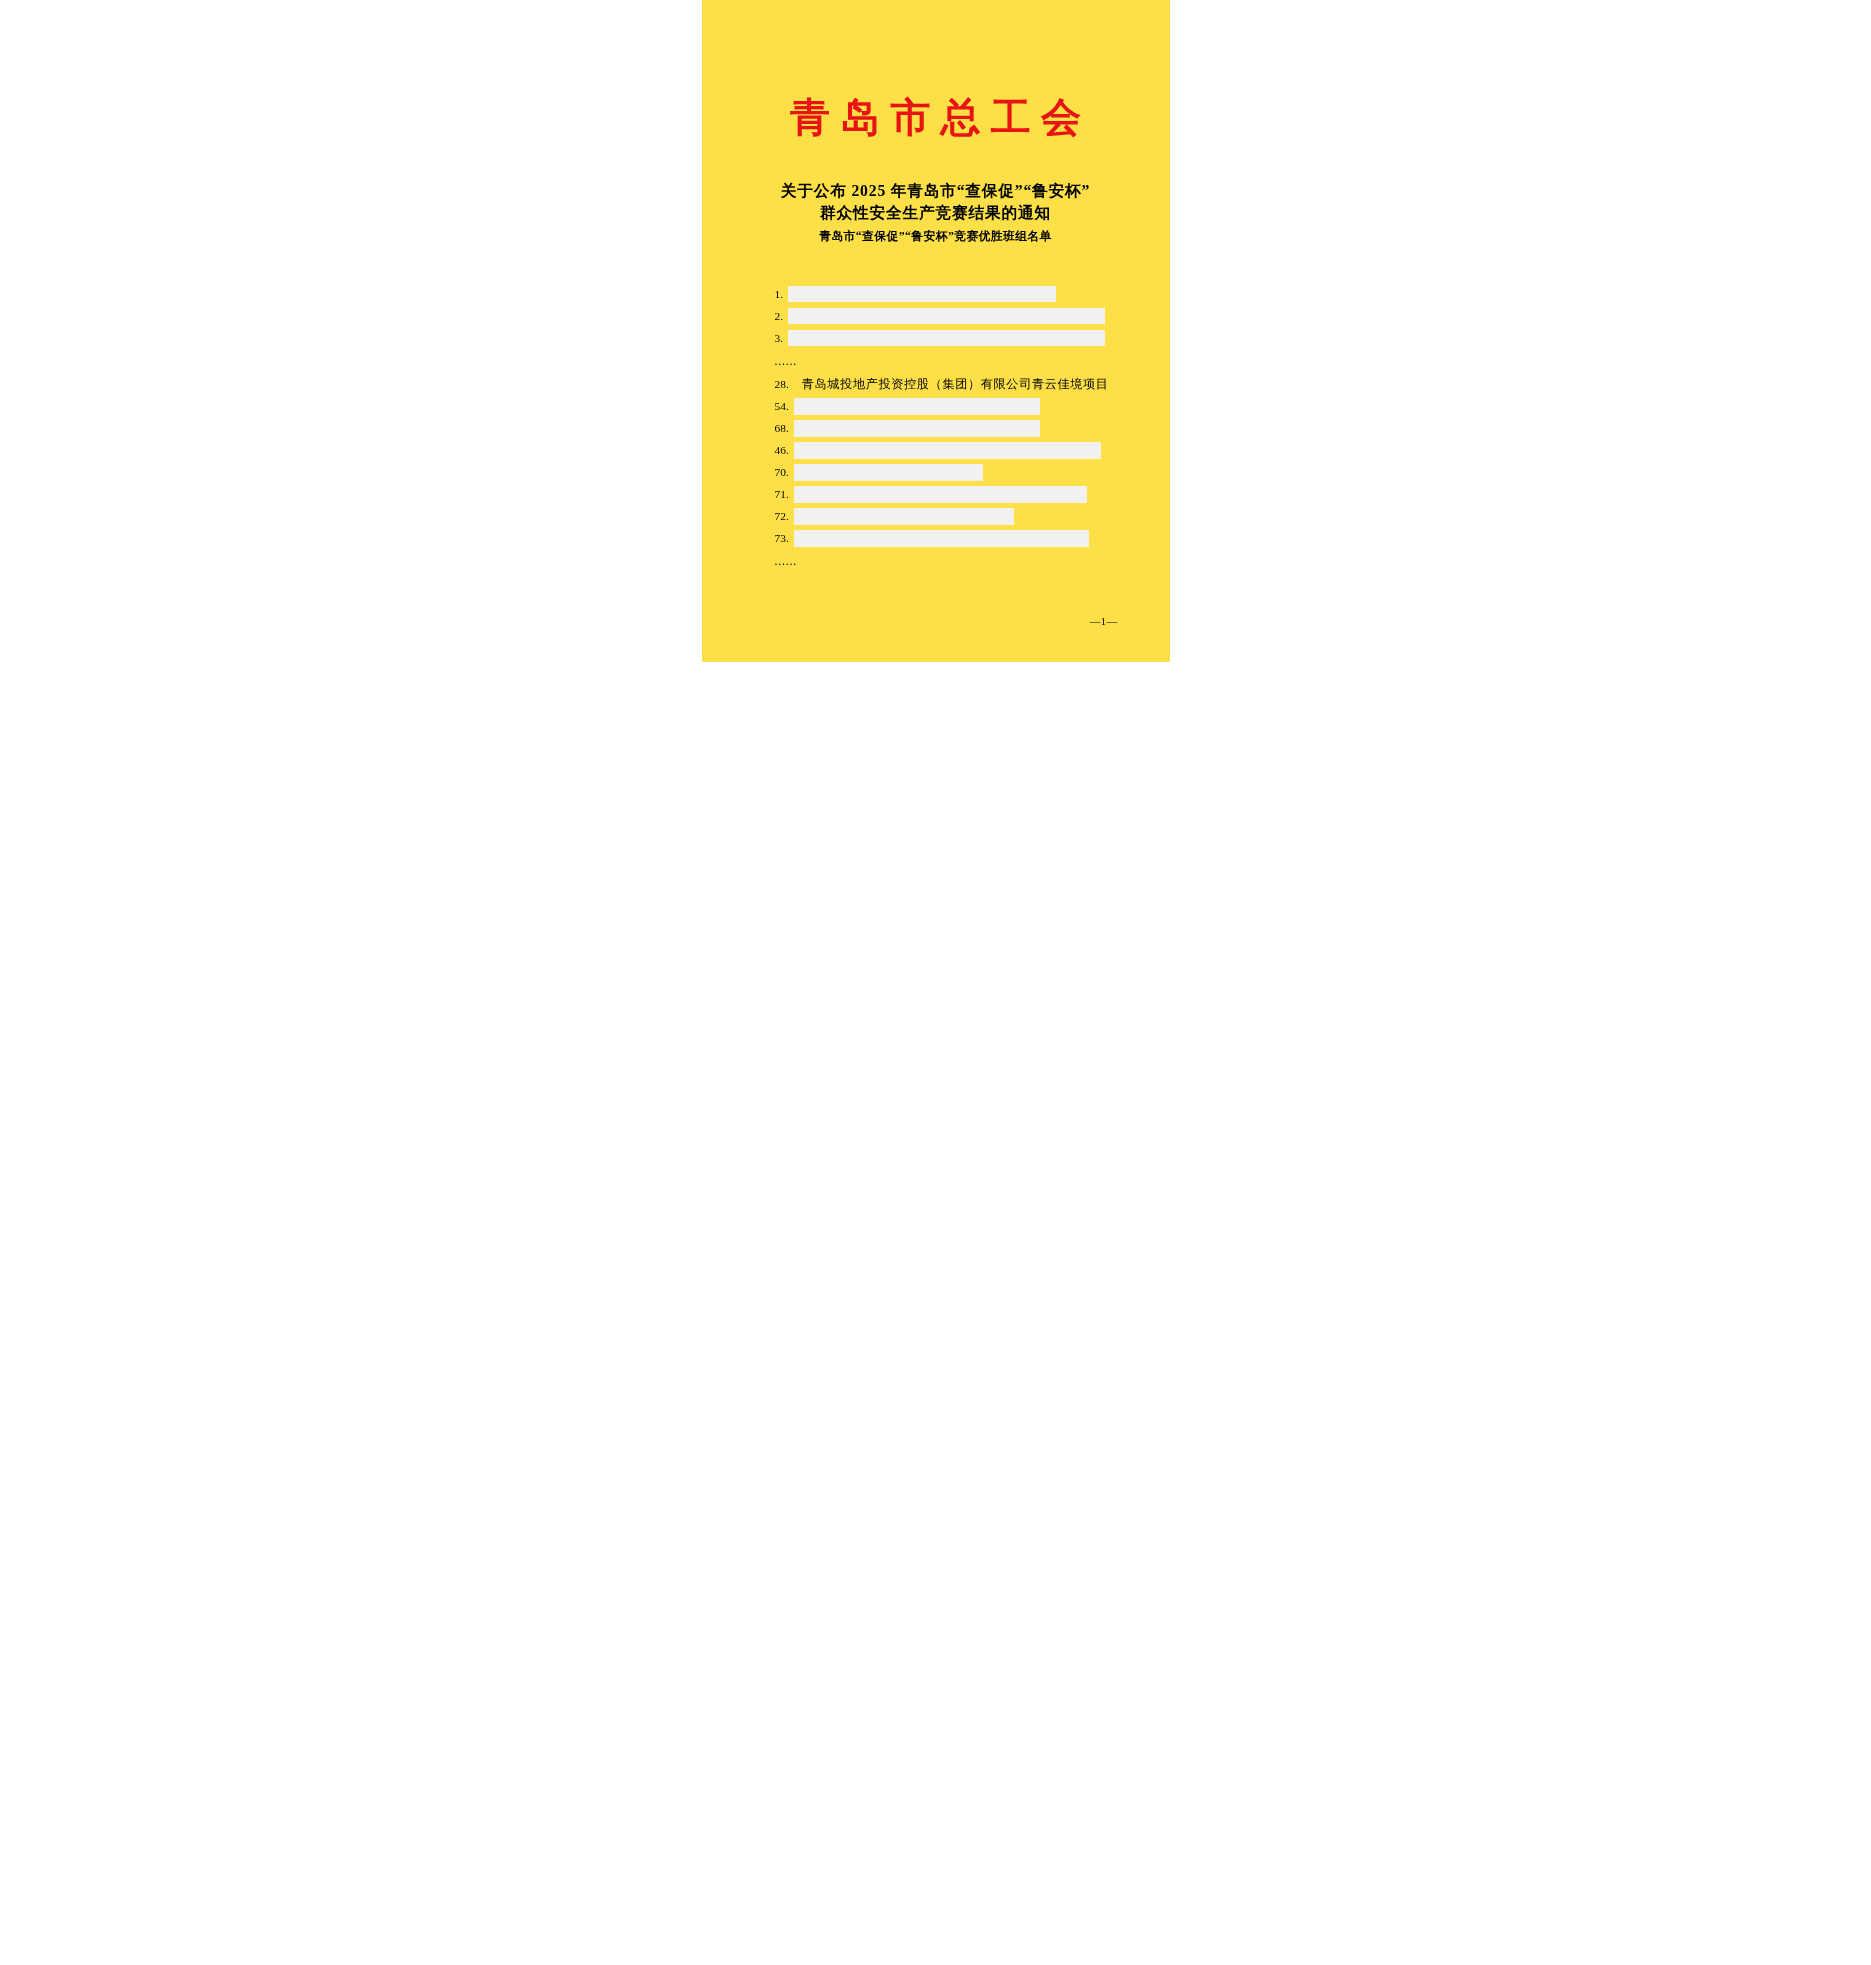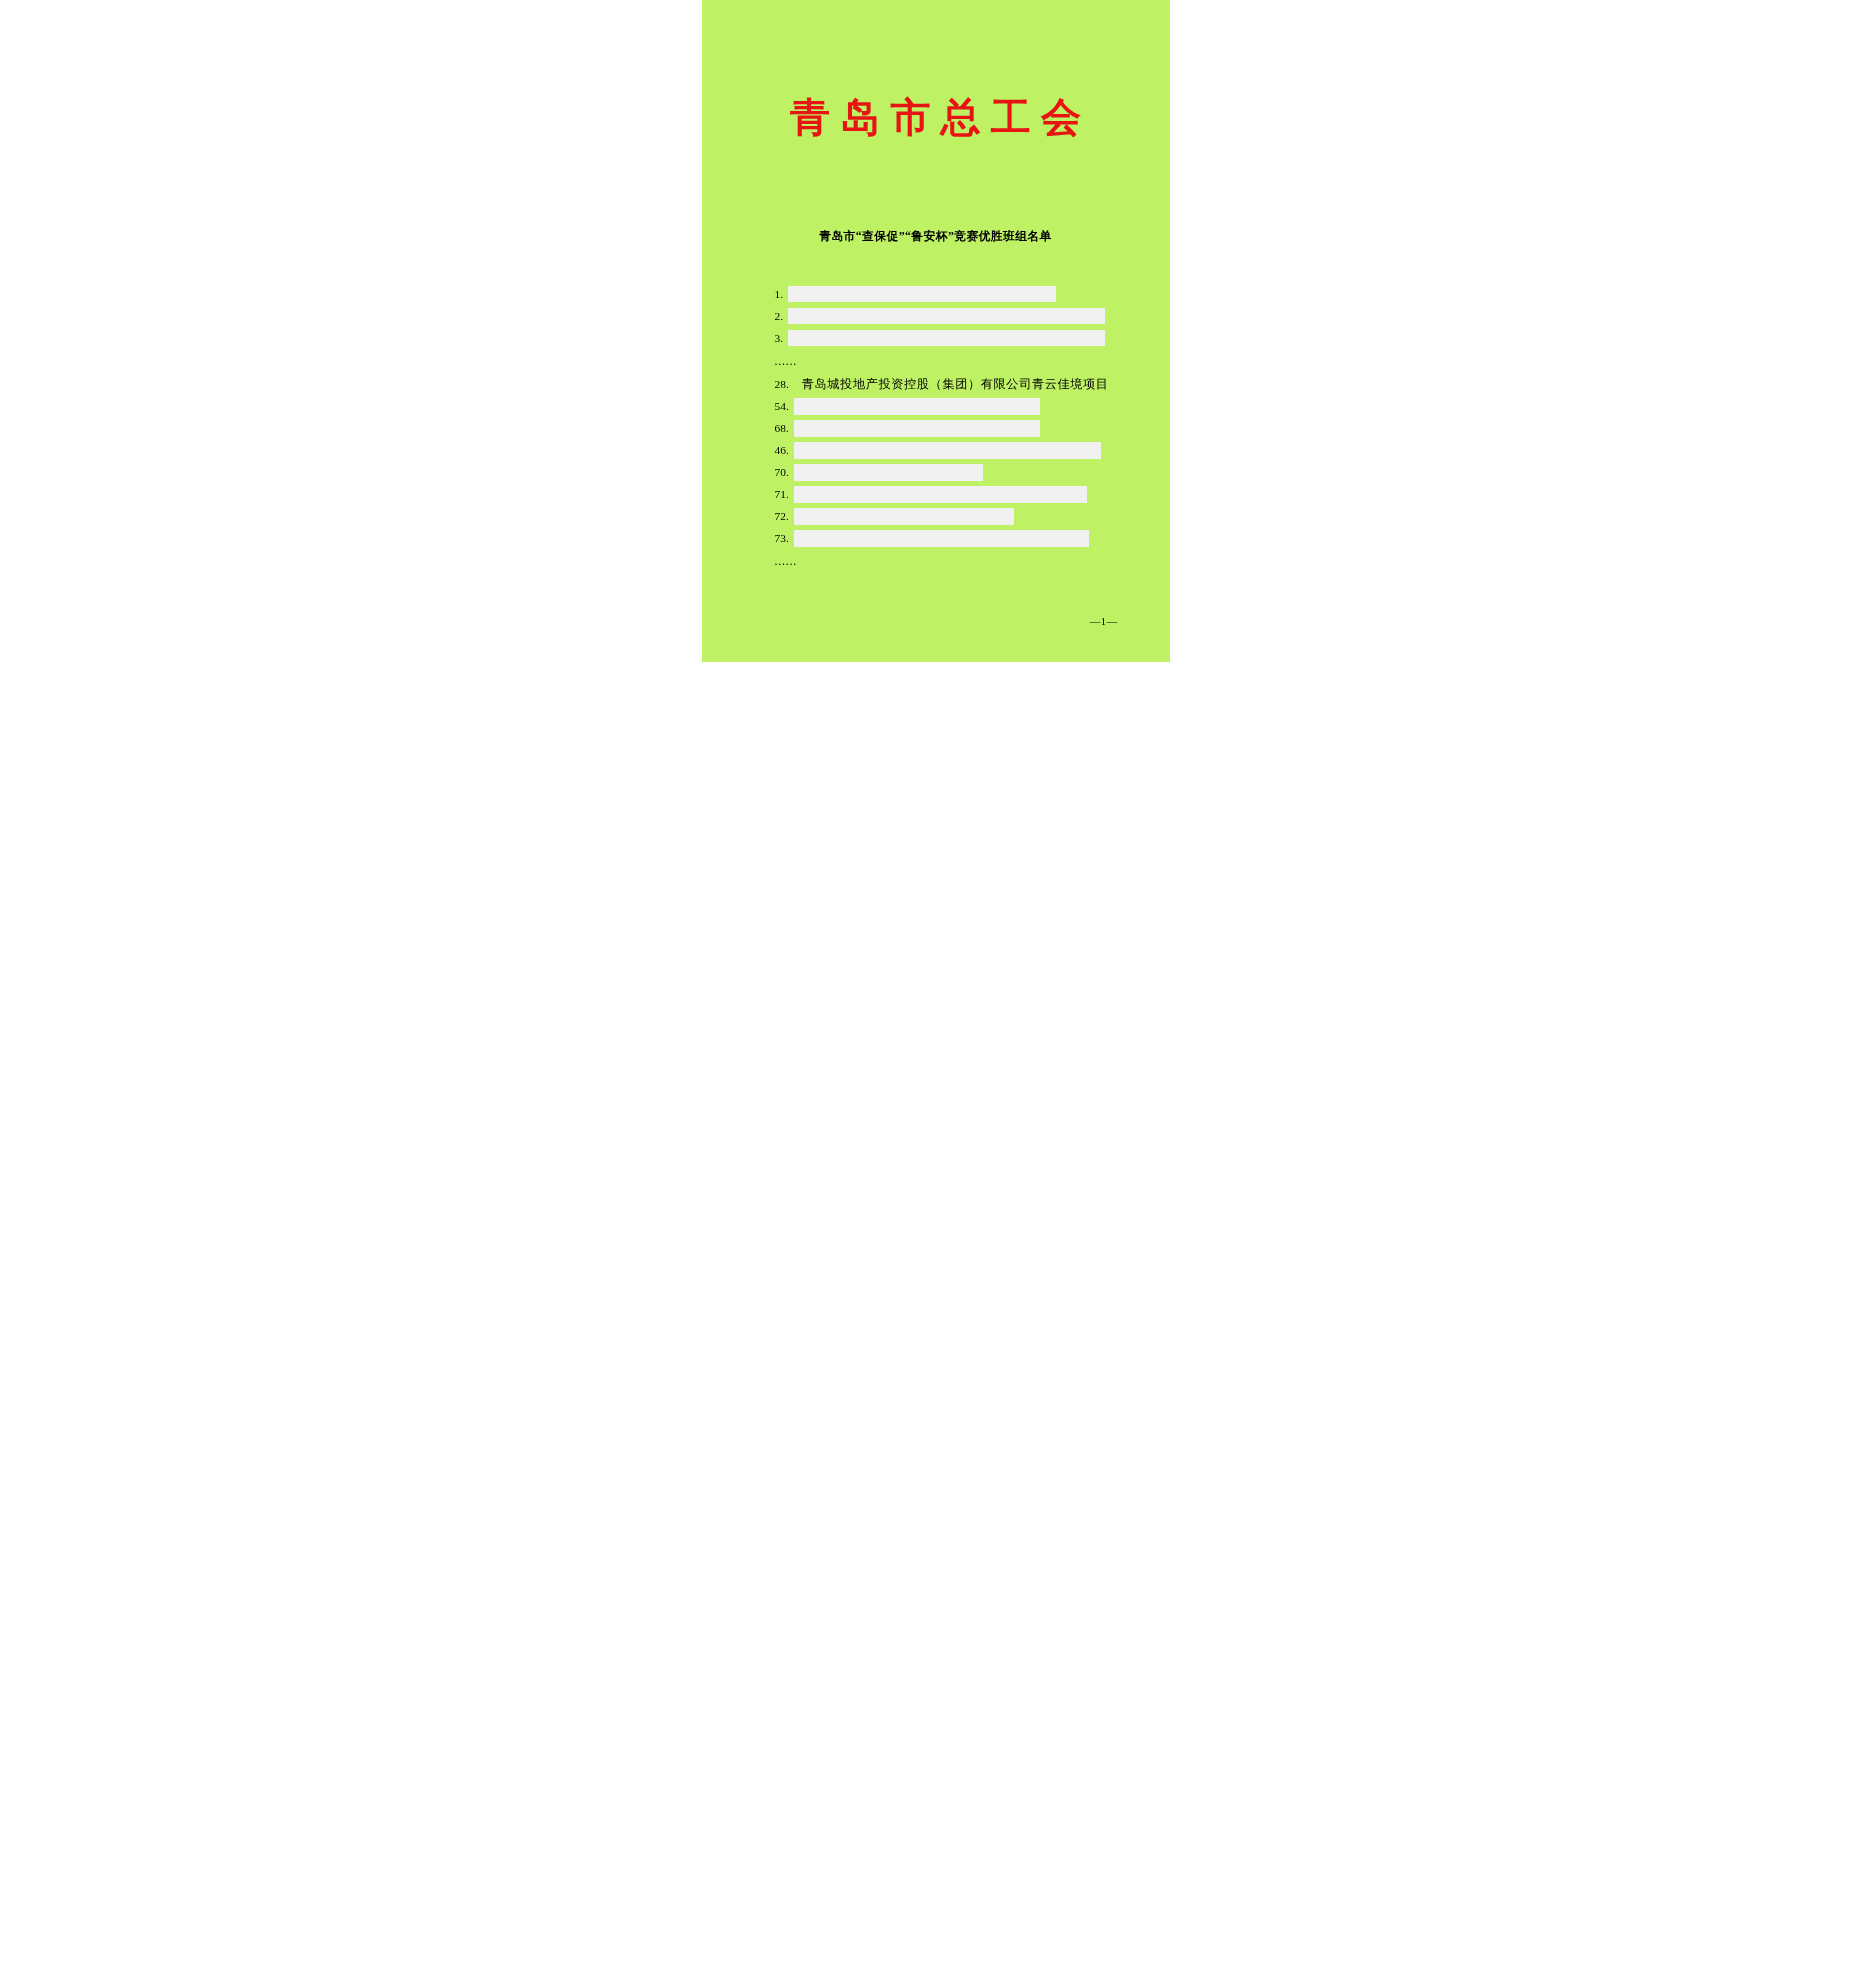--- a/index.html
+++ b/index.html
@@ -40,24 +40,28 @@
   .row.text-row .txt { margin-left:13px; letter-spacing:0.6px; }
   .redact { display:inline-block; height:16.5px; margin-left:5.1px; flex:0 0 auto; }
   .page-number {
     position:absolute; top:616px; right:52px;
     font-size:10.6px; letter-spacing:0.4px; white-space:nowrap;
   }
 </style>
 </head>
 <body>
 
-<div class="page" style="background: #bef264;">
+<div class="page" style="background: #fde047;">
 
   <div class="org-title" style="color: rgb(232, 20, 20);">青岛市总工会</div>
 
+  <div class="doc-title">
+    <div>关于公布 2025 年青岛市“查保促”“鲁安杯”</div>
+    <div>群众性安全生产竞赛结果的通知</div>
+  </div>
 
   <div class="section-heading">青岛市“查保促”“鲁安杯”竞赛优胜班组名单</div>
 
   <div class="winner-list">
       <div class="row redacted-row">
     <span class="num">1.</span>
 
     <span class="redact" style="width: 268px; background: rgb(241, 241, 241);"></span>
   </div>
       <div class="row redacted-row">

